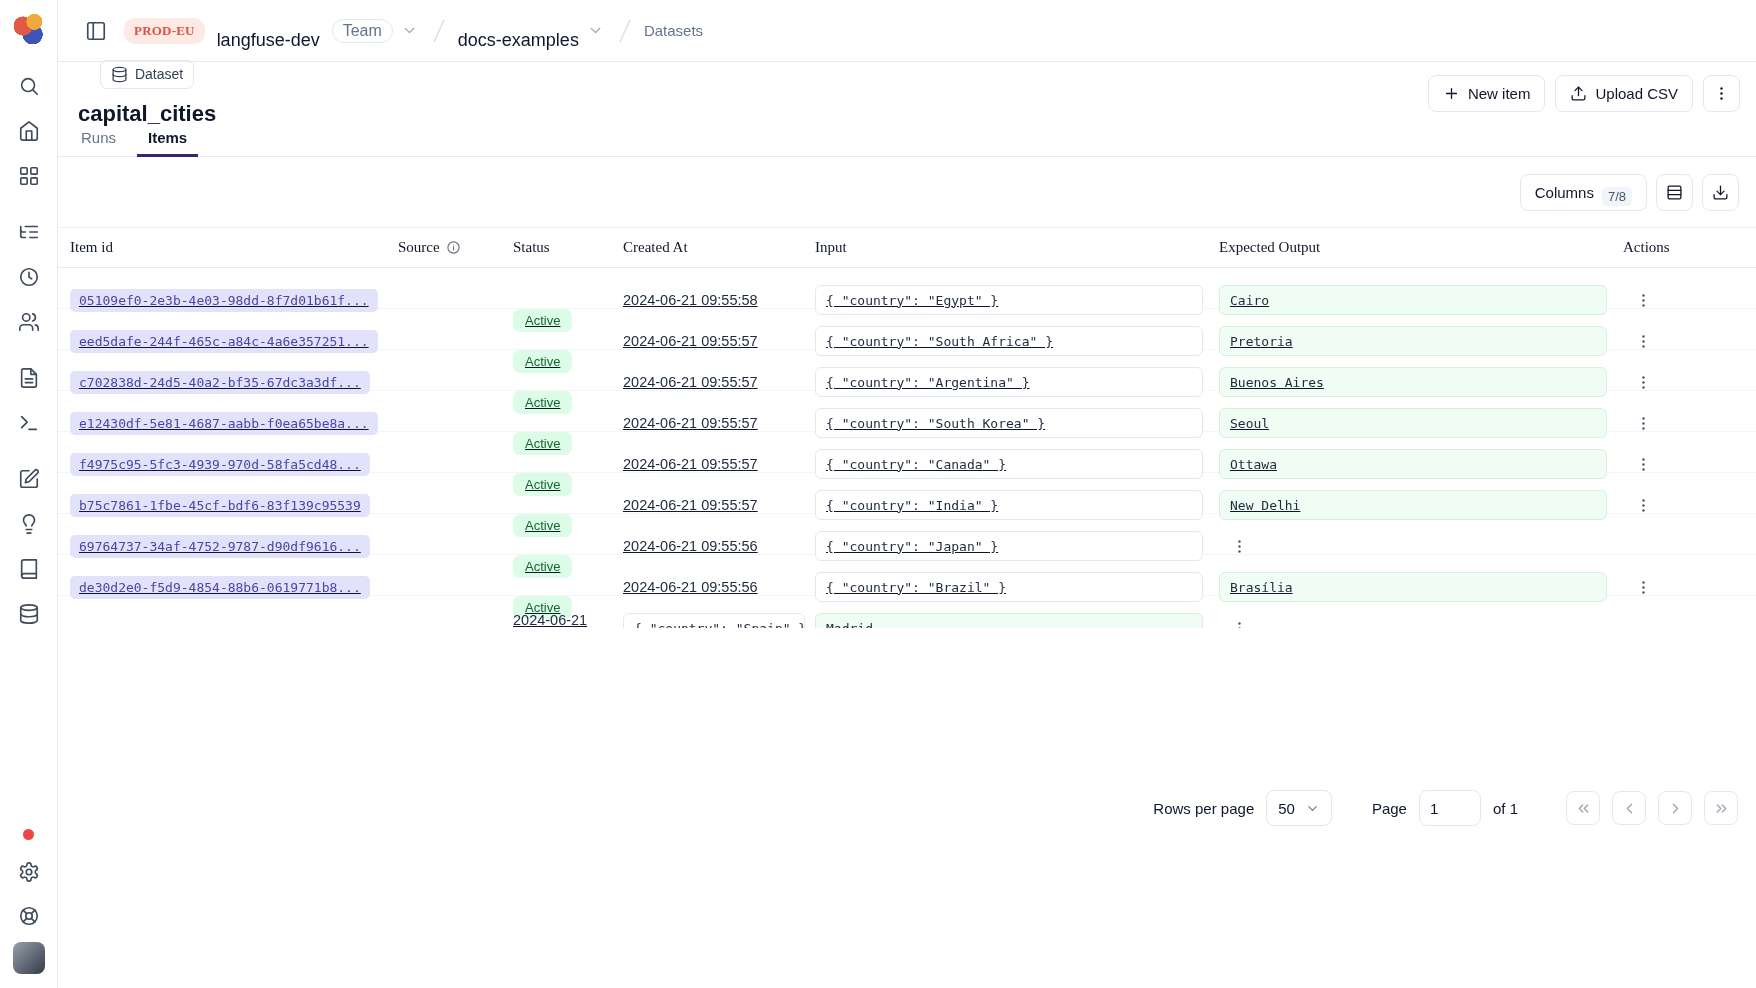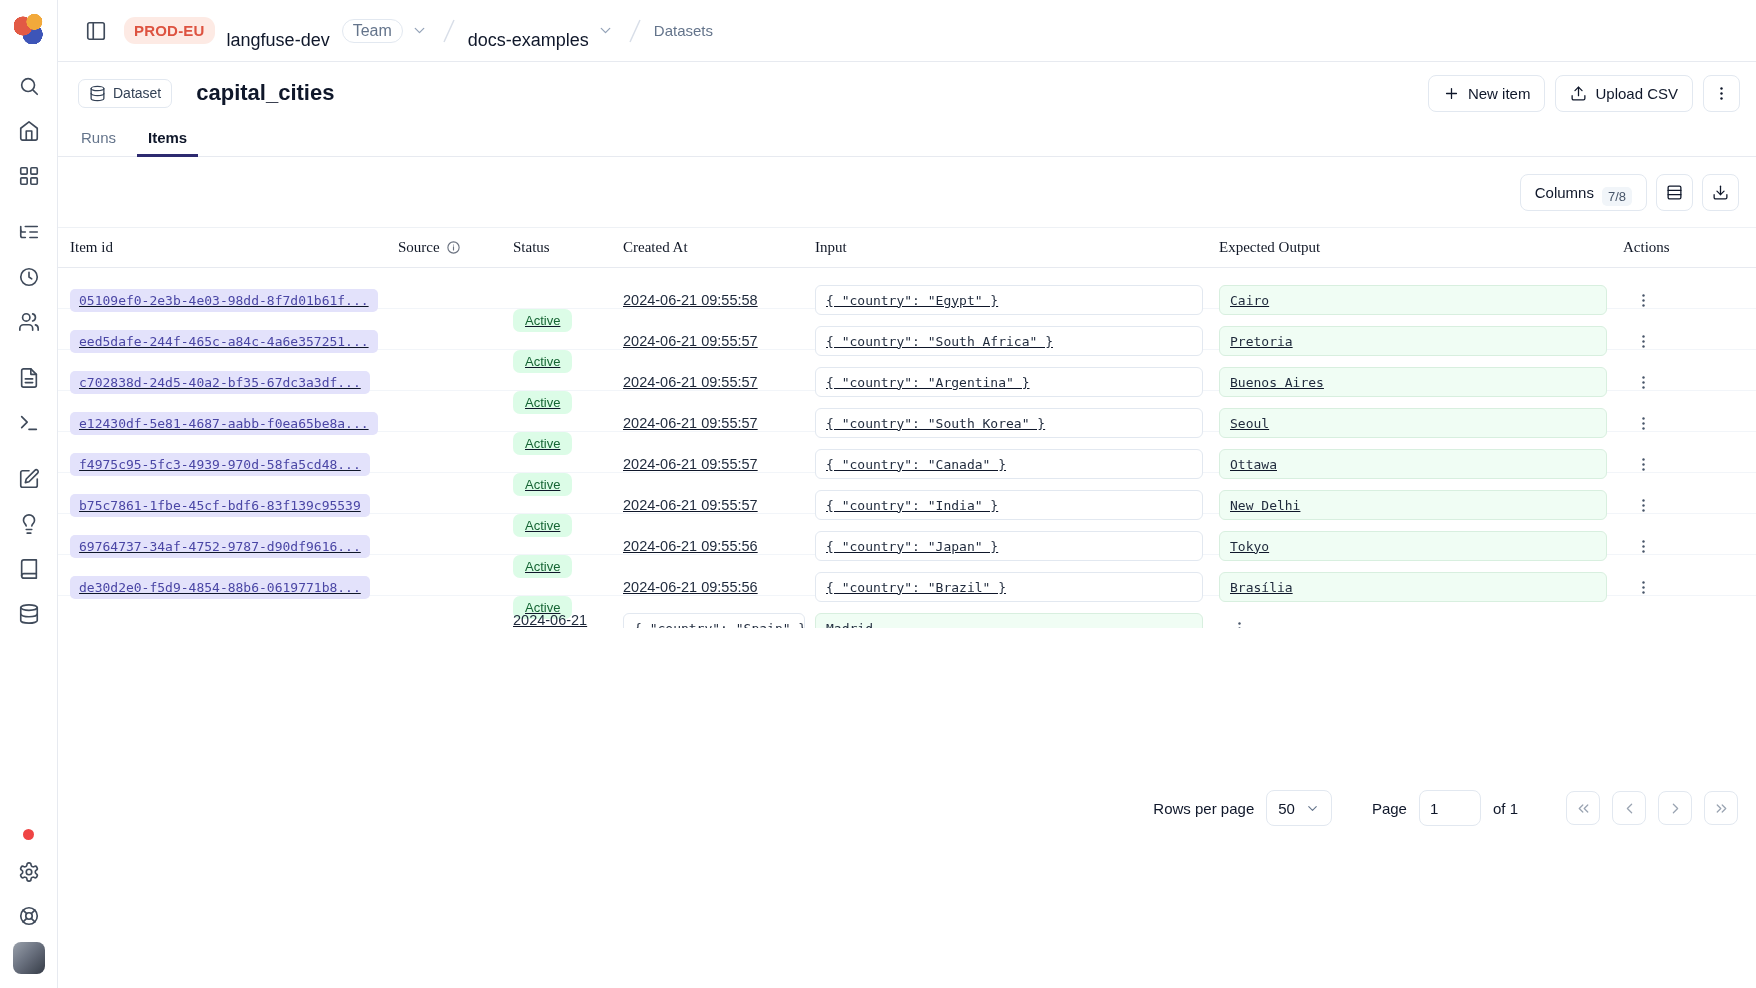--- a/index.html
+++ b/index.html
@@ -34,35 +34,35 @@
   .ic16{width:17px;height:17px}
   .ic14{width:15px;height:15px}
   .ic-fill{fill:currentColor;stroke:none;}
 
   
   .main{flex:1;display:flex;flex-direction:column;min-width:0;}
 
   .topbar{height:62px;flex:0 0 62px;border-bottom:1px solid var(--border);display:flex;
           align-items:center;gap:12px;padding:0 22px;}
   .topbar .nav-btn{width:32px;height:32px;}
-  .env-badge{background:var(--env-bg);color:var(--env-text);font-size:15px;font-weight:700;
-             padding:5px 10px;border-radius:11px;letter-spacing:.2px;}
+  .env-badge{background:var(--env-bg);color:var(--env-text);font-size:13px;font-weight:700;
+             padding:5px 10px;border-radius:11px;letter-spacing:.2px;font-family:Liberation Serif, serif;}
   .org-name{font-weight:500;font-size:18px;cursor:pointer;margin-top:20px;}
   .team-badge{font-size:16px;color:var(--muted);border:1px solid var(--border2);border-radius:999px;
               padding:2px 10px;}
   .chev-btn{background:none;border:none;padding:2px;color:#94a3b8;cursor:pointer;display:flex;align-items:center;margin-left:-6px;}
   .slash{color:#d8dee8;display:flex;align-items:center;}
   .section-label{color:var(--muted);font-size:15px;}
 
   .pagehead{height:56px;flex:0 0 56px;display:flex;align-items:center;justify-content:space-between;
             padding:6px 16px 0 20px;}
-  .ph-left{display:flex;align-items:center;gap:12px;}
+  .ph-left{display:flex;align-items:center;gap:12px;flex-direction:column;}
   .entity-badge{display:flex;align-items:center;gap:7px;border:1px solid var(--border2);border-radius:7px;
                 padding:5px 10px;font-size:14px;font-weight:500;color:#334155;}
-  .page-title{font-size:22px;font-weight:700;margin:12px;}
+  .page-title{font-size:22px;font-weight:700;margin:0;}
   .ph-right{display:flex;align-items:center;gap:10px;}
   .btn{display:flex;align-items:center;gap:8px;height:37px;padding:0 14px;border:1px solid var(--border2);
        background:#fff;border-radius:8px;font-size:15px;font-weight:500;color:var(--text);cursor:pointer;
        font-family:inherit;}
   .icon-btn{width:37px;padding:0;justify-content:center;}
 
   .tabs{display:flex;gap:28px;padding:0 21px;border-bottom:1px solid var(--border);height:39px;flex:0 0 39px;}
   .tab{display:flex;align-items:center;font-size:15px;font-weight:500;color:var(--muted);cursor:pointer;
        position:relative;padding:0 2px;}
   .tab.active{color:var(--text);font-weight:600;}
@@ -493,23 +493,20 @@
           </div>
         <div class="td"></div>
         <div class="td">
             <span class="status-badge">Active</span>
           </div>
         <div class="td td-created">2024-06-21 09:55:56</div>
         <div class="td">
             <div class="io-box input-box mono">{ "country": "Japan" }</div>
           </div>
         <div class="td">
-            <div class="io-box expected-box mono">Tokyo</div>
-          </div>
-        <div class="td">
           <button class="dots-btn">
             <svg class="ic ic16 ic-fill" viewBox="0 0 24 24">
                 <circle cx="12" cy="5" r="1.7"></circle>
                 <circle cx="12" cy="12" r="1.7"></circle>
                 <circle cx="12" cy="19" r="1.7"></circle>
               </svg>
           </button>
         </div>
       </div>
         <div class="trow">

